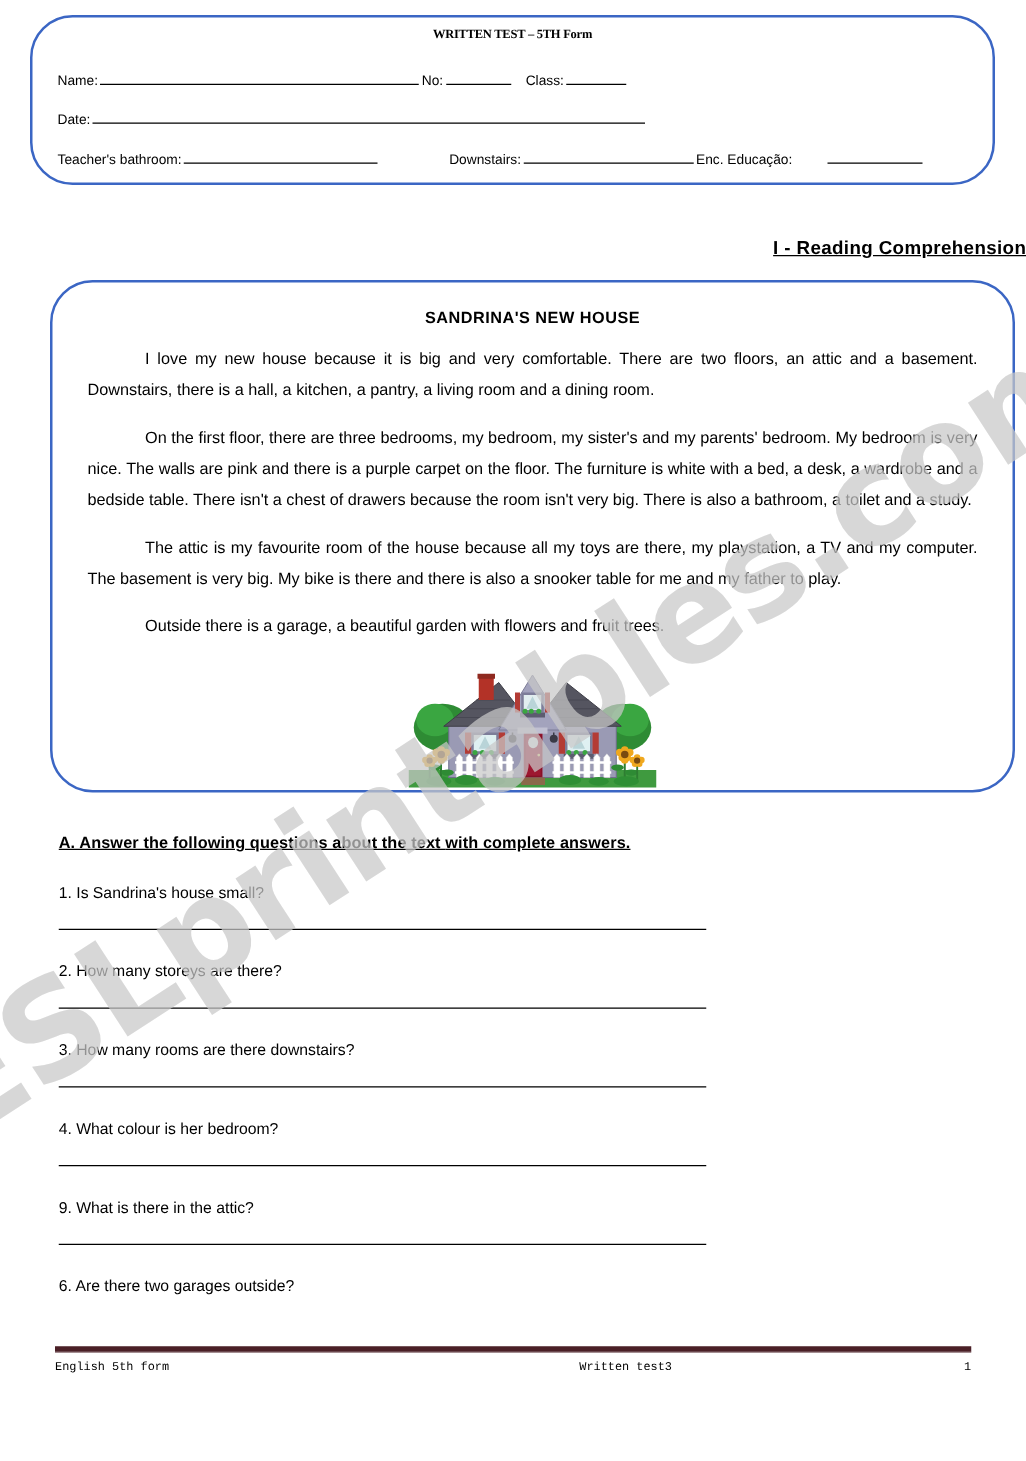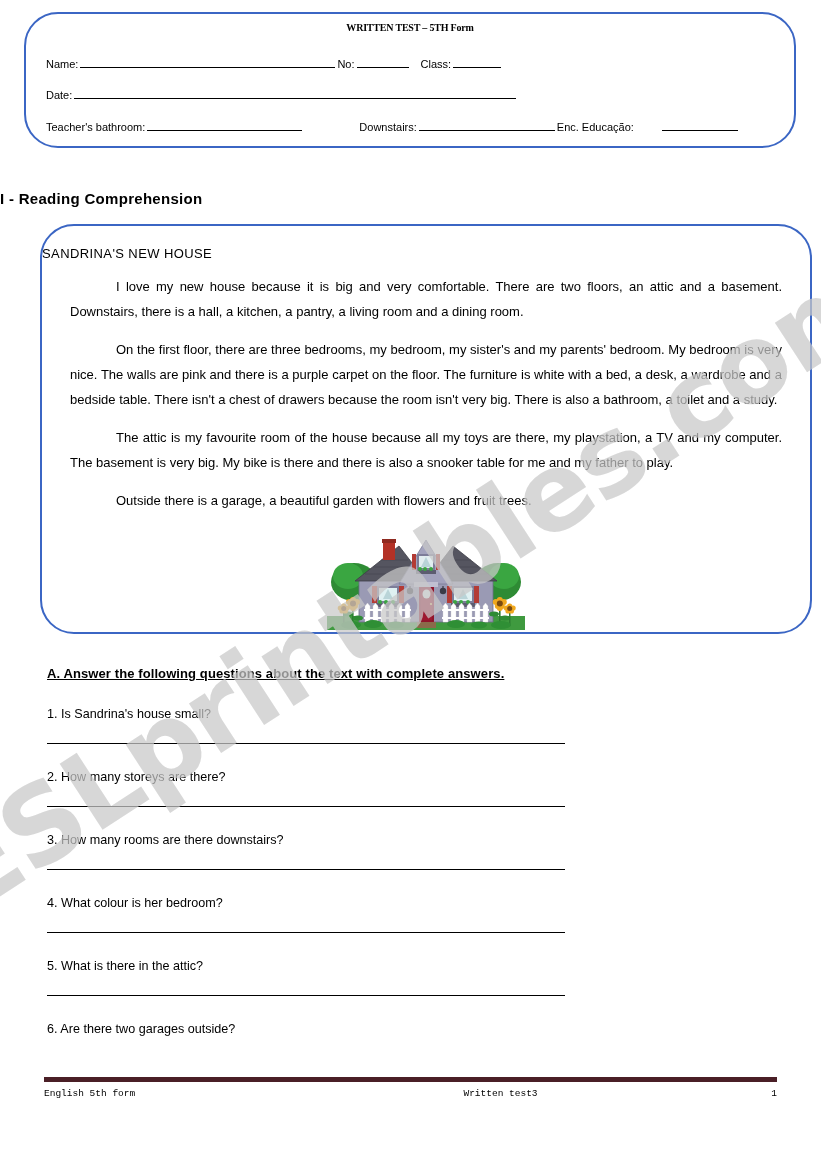--- a/index.html
+++ b/index.html
@@ -87,47 +87,48 @@
   .gap-s { display: inline-block; width: 10px; }
   .gap-m { display: inline-block; width: 26px; }
   .gap-l { display: inline-block; width: 55px; }
 
   
   .section-heading {
     position: absolute;
     left: 0;
     top: 190px;
     width: 100%;
-    text-align: left;
+    text-align: right;
     font-size: 15px;
     font-weight: 700;
     letter-spacing: 0.3px;
     z-index: 2;
+    text-decoration: underline;
   }
 
   
   .reading-box {
     position: absolute;
     left: 40px;
     top: 224px;
     width: 772px;
     height: 410px;
     border: 2.5px solid #3b66c4;
     border-radius: 34px;
     box-sizing: border-box;
     z-index: 2;
   }
   .text-title {
     position: absolute;
     left: 0;
     top: 20px;
     width: 100%;
-    text-align: left;
+    text-align: center;
     font-size: 13px;
-    font-weight: 400;
+    font-weight: 700;
     letter-spacing: 0.4px;
   }
   .passage {
     position: absolute;
     left: 28px;
     top: 48px;
     width: 712px;
     font-size: 13px;
     line-height: 25px;
     text-align: justify;
@@ -429,21 +430,21 @@
     </div>
     <div class="q-item">
       <div class="q-text">3. How many rooms are there downstairs?</div>
       <div class="answer-line"></div>
     </div>
     <div class="q-item">
       <div class="q-text">4. What colour is her bedroom?</div>
       <div class="answer-line"></div>
     </div>
     <div class="q-item">
-      <div class="q-text">5. What is there in the attic?</div>
+      <div class="q-text">9. What is there in the attic?</div>
       <div class="answer-line"></div>
     </div>
     <div class="q-item">
       <div class="q-text">6. Are there two garages outside?</div>
     </div>
   </div>
 
   <div class="watermark">ESLprintables.com</div>
 
   <div class="footer-rule"></div>

